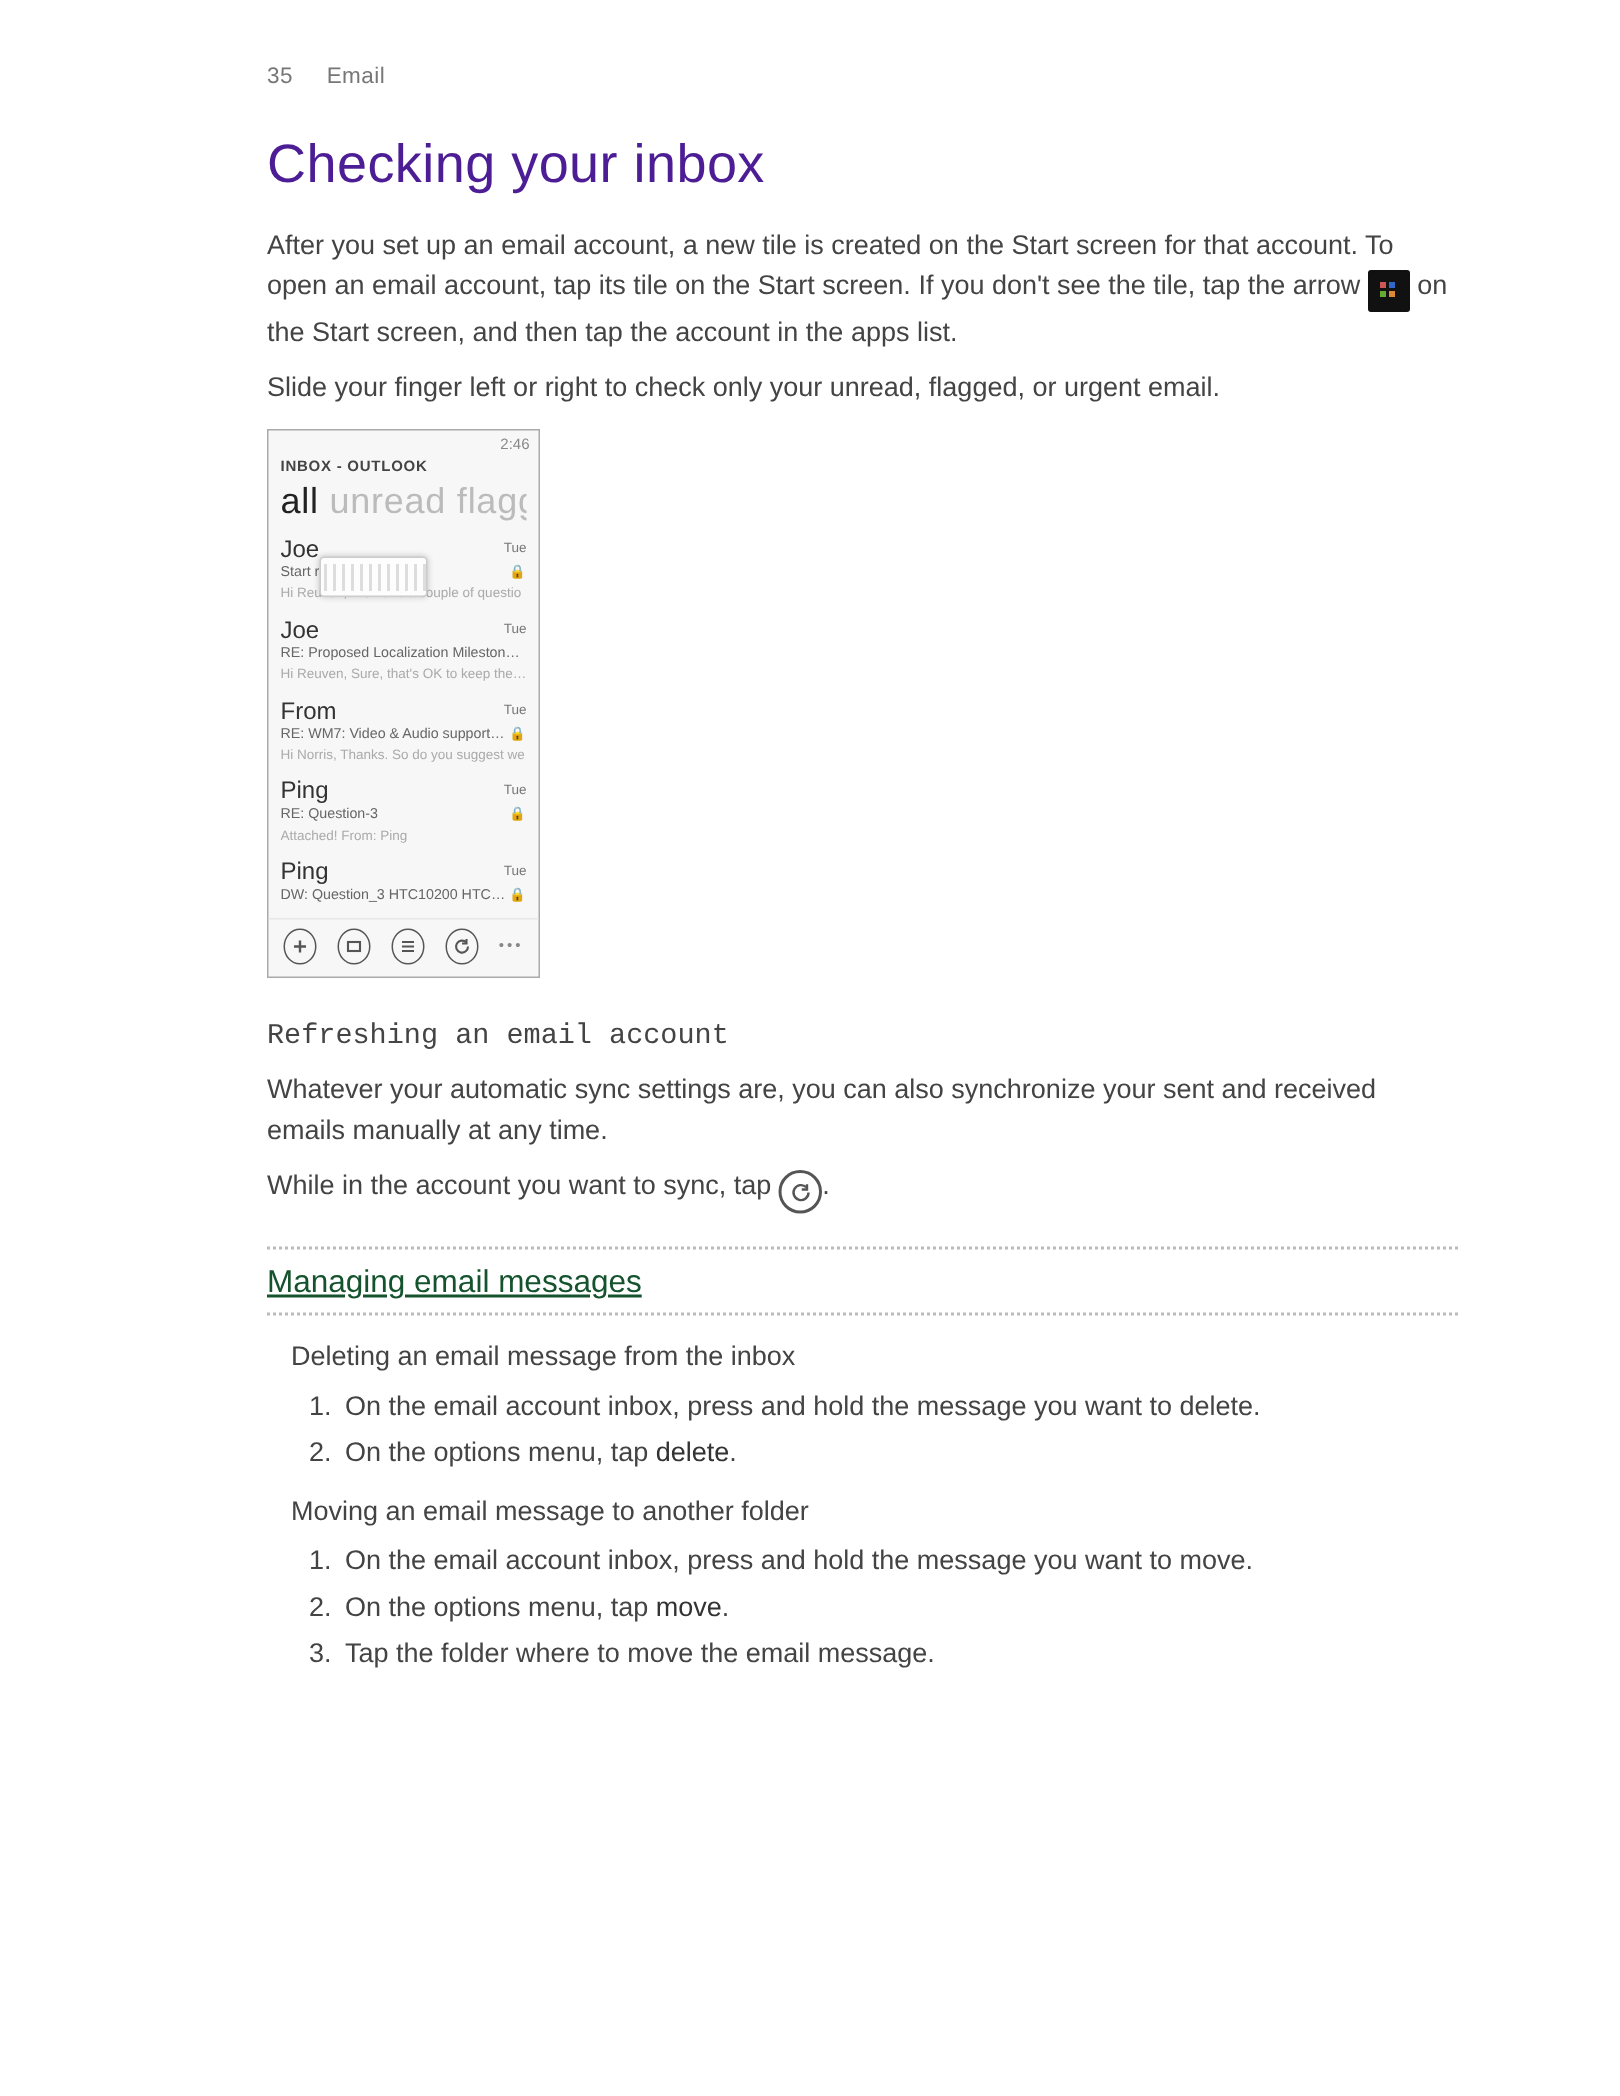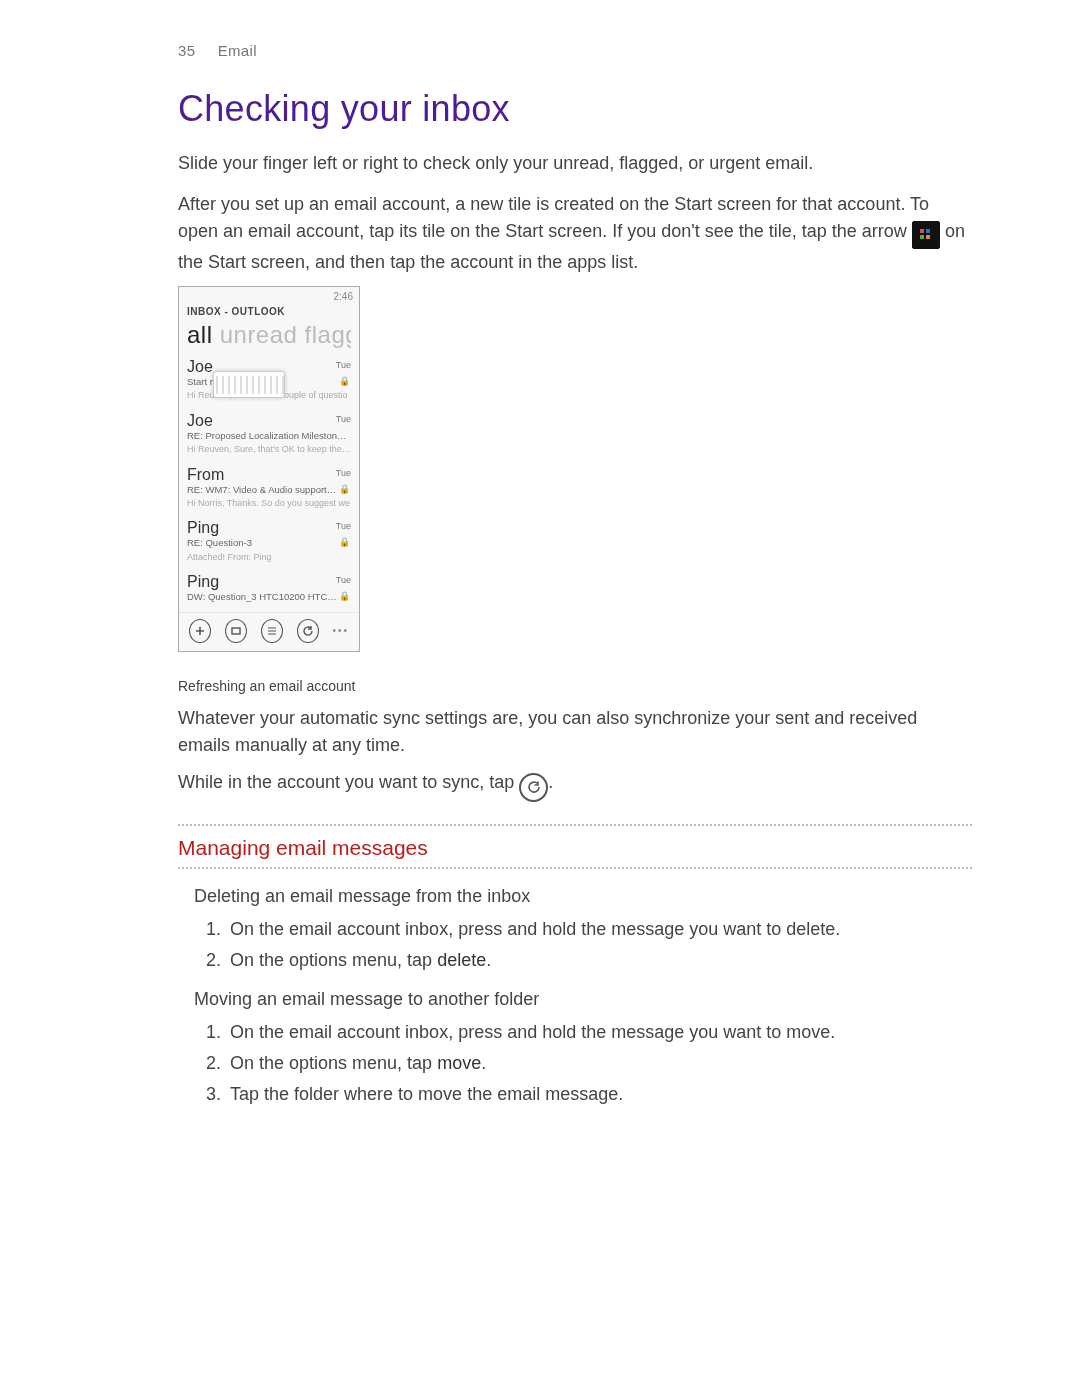--- a/index.html
+++ b/index.html
@@ -53,36 +53,38 @@
     position:relative;
   }
   .inline-icon-box svg { width:16px; height:16px; }
   .inline-sync-circle {
     width: 25px; height:25px;
     border:2px solid #555;
     border-radius:50%;
   }
   .inline-sync-circle svg { width:14px; height:14px; }
   h2.sect {
-    font-size: 14px;
+    font-size: 19px;
     font-weight: 500;
     color:#444;
     margin: 24px 0 8px 0;
+    font-family: Liberation Mono, monospace;
   }
   .dotted-section {
     border-top: 2px dotted #bbb;
     border-bottom: 2px dotted #bbb;
     padding: 6px 0 4px 0;
     margin: 22px 0 14px 0;
   }
   .dotted-section h2 {
     margin:0;
     font-weight:400;
     font-size: 21px;
-    color:#b91c1c;
+    color:#14532d;
+    text-decoration:underline;
   }
   h3.sub {
     font-size: 18px;
     font-weight:500;
     color:#444;
     margin: 12px 0 6px 16px;
   }
   ol.steps {
     margin: 2px 0 10px 0;
     padding-left: 48px;
@@ -162,34 +164,34 @@
 
 <div class="page">
 
   <div class="pgheader">
     <span class="num">35</span>
     <span>Email</span>
   </div>
 
   <h1 class="title">Checking your inbox</h1>
 
-  <p class="body space-below">Slide your finger left or right to check only your unread, flagged, or urgent email.</p>
-
   <p class="body">
     <span>After you set up an email account, a new tile is created on the Start screen for that account. To open an email account, tap its tile on the Start screen. If you don't see the tile, tap the arrow </span>
     <span class="inline-icon-box">
       <svg viewBox="0 0 16 16" fill="none" stroke="#fff" stroke-width="1.5">
         <rect x="2" y="2" width="4" height="4" fill="#c55" stroke="none"></rect>
         <rect x="8" y="2" width="4" height="4" fill="#36c" stroke="none"></rect>
         <rect x="2" y="8" width="4" height="4" fill="#6a3" stroke="none"></rect>
         <rect x="8" y="8" width="4" height="4" fill="#d83" stroke="none"></rect>
       </svg>
     </span>
     <span> on the Start screen, and then tap the account in the apps list.</span>
   </p>
+
+  <p class="body space-below">Slide your finger left or right to check only your unread, flagged, or urgent email.</p>
 
   <div class="phone">
     <div class="status">2:46</div>
     <div class="inner">
       <div class="ph-title">INBOX - OUTLOOK</div>
       <div class="ph-pivot">
         <span class="sel">all</span><span> unread flagg</span>
       </div>
 
       <div class="msg">

